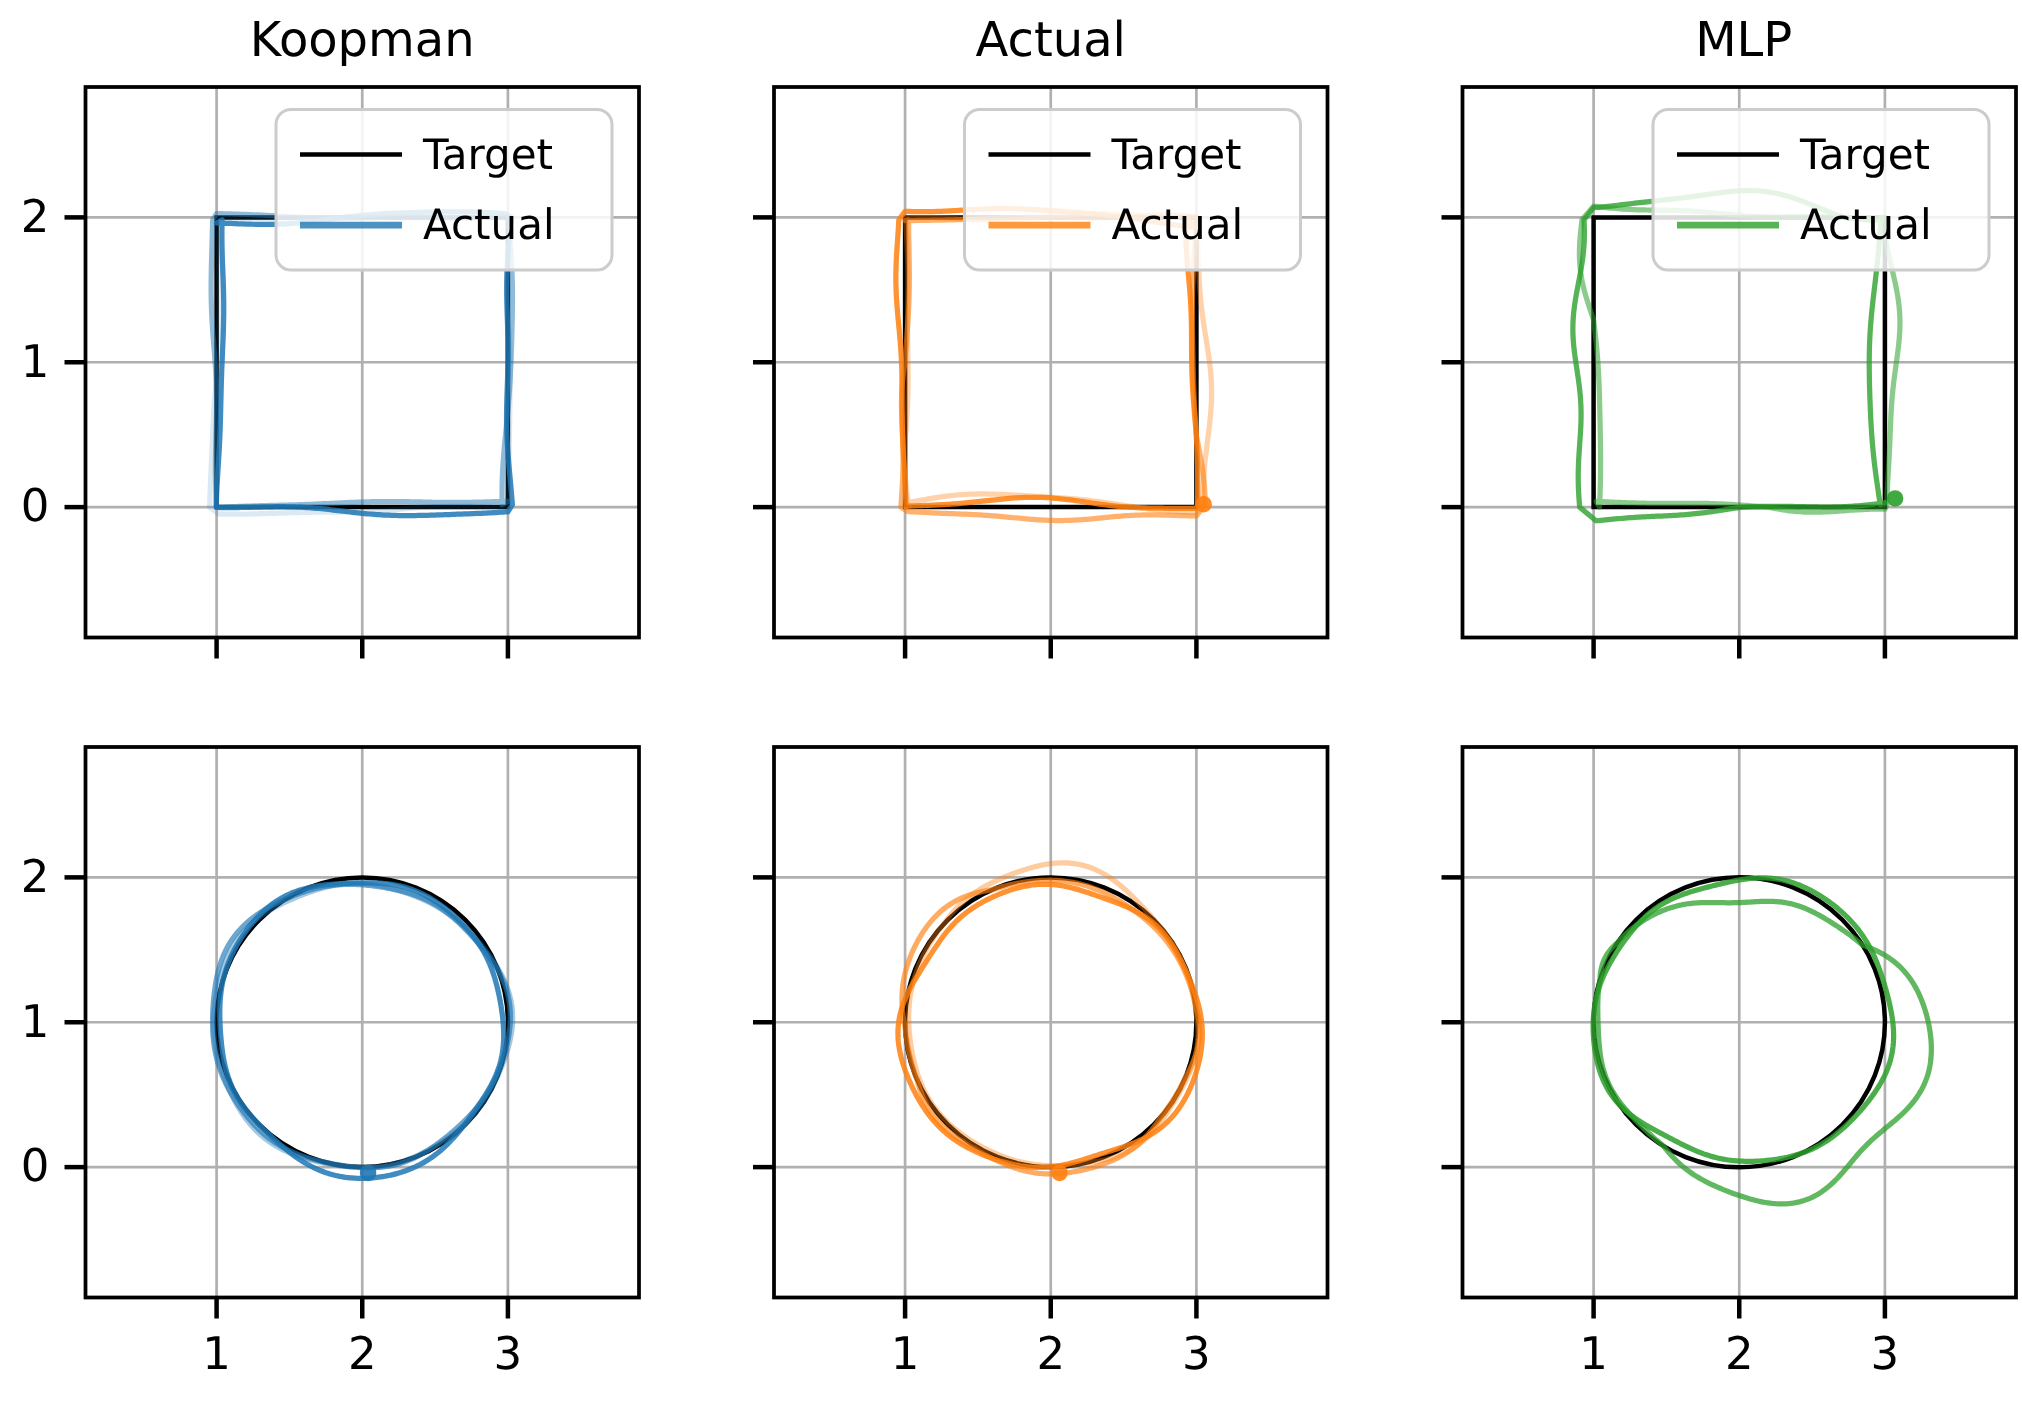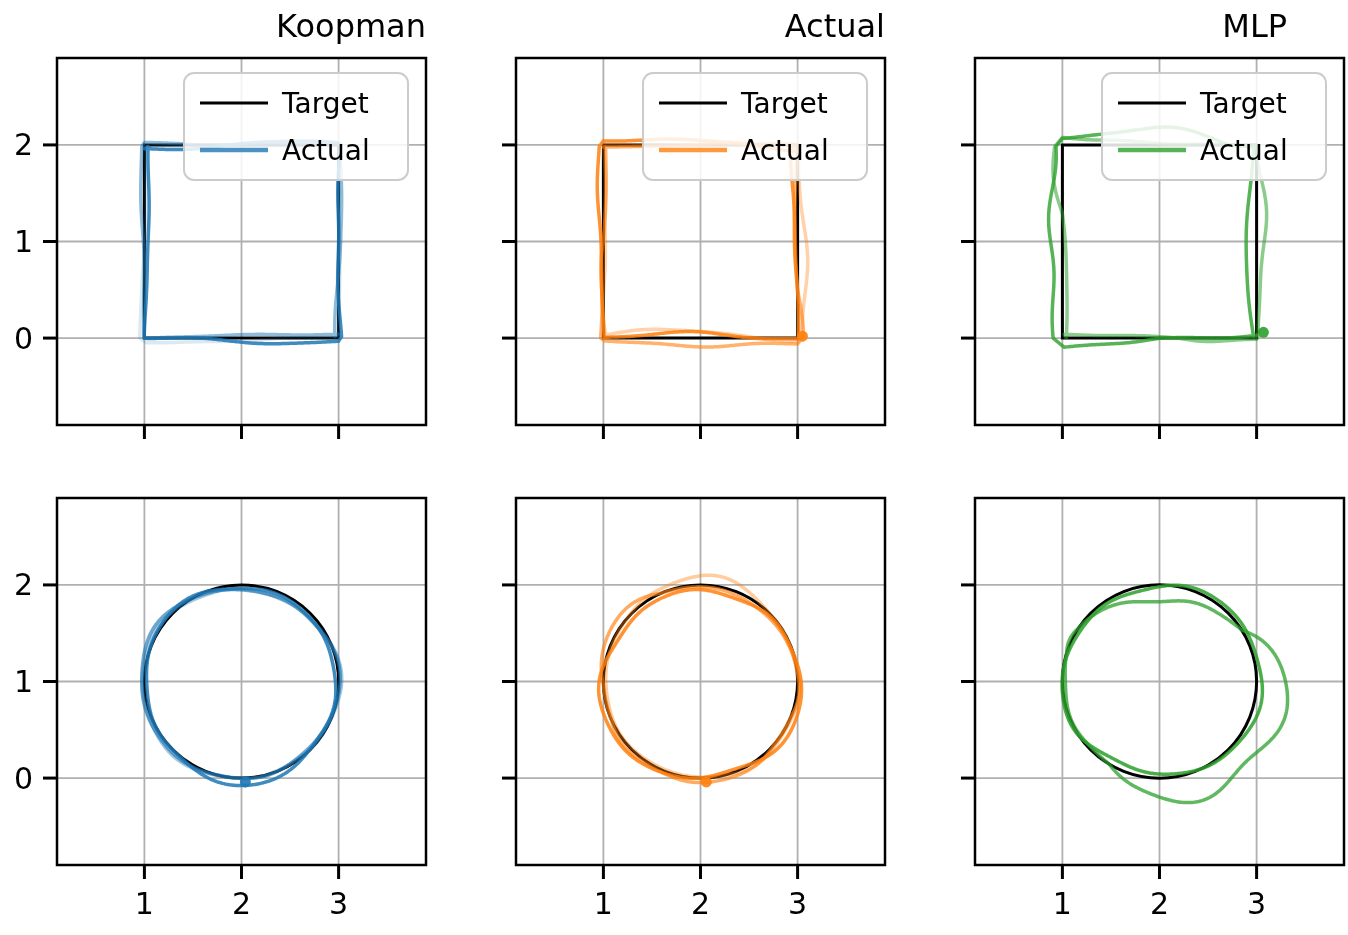--- a/index.html
+++ b/index.html
@@ -12,29 +12,29 @@
     width: 1348px;
     height: 935px;
     background: #ffffff;
     font-family: "DejaVu Sans", "Liberation Sans", sans-serif;
     overflow: hidden;
   }
   .col-title {
     position: absolute;
     top: 6px;
     width: 369px;
-    text-align: right;
+    text-align: center;
     font-size: 32px;
     color: #000000;
     line-height: 40px;
     white-space: nowrap;
   }
   #title-0 { left: 57px; }
   #title-1 { left: 516px; }
-  #title-2 { left: 918px; }
+  #title-2 { left: 978px; }
   svg.plot-canvas {
     position: absolute;
     left: 0;
     top: 0;
   }
 </style>
 </head>
 <body>
 
 <div class="figure">

